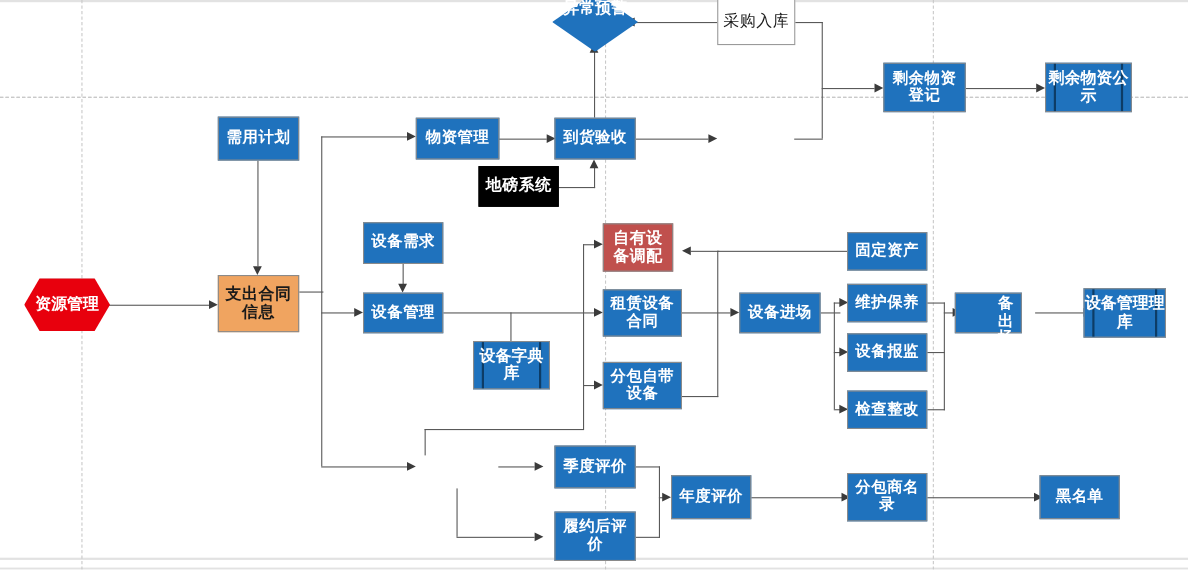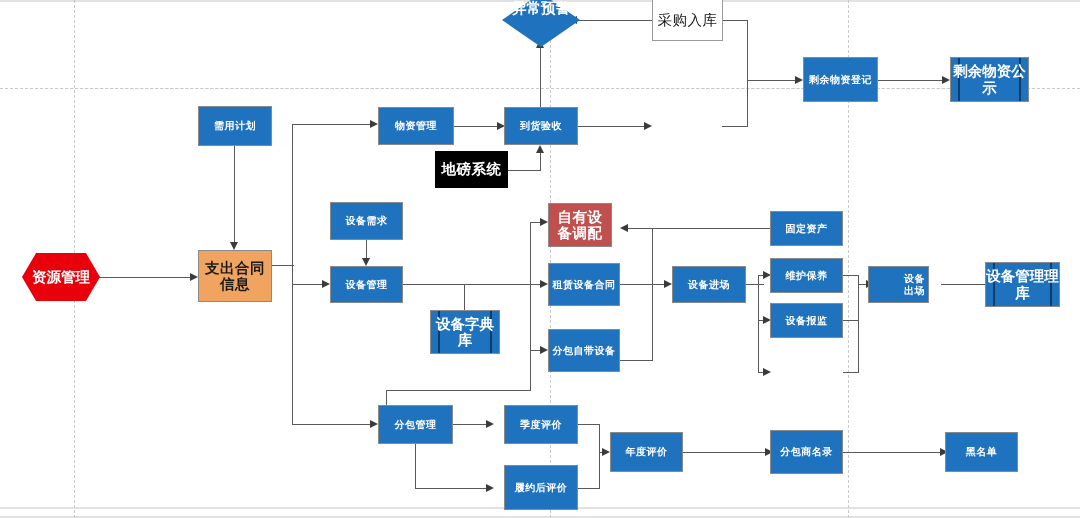--- a/index.html
+++ b/index.html
@@ -25,21 +25,21 @@
   .arw-r{border-top:4.5px solid transparent;border-bottom:4.5px solid transparent;border-left:8px solid #3b3b3b;}
   .arw-l{border-top:4.5px solid transparent;border-bottom:4.5px solid transparent;border-right:8px solid #3b3b3b;}
   .arw-d{border-left:4.5px solid transparent;border-right:4.5px solid transparent;border-top:8px solid #3b3b3b;}
   .arw-u{border-left:4.5px solid transparent;border-right:4.5px solid transparent;border-bottom:8px solid #3b3b3b;}
 
   
   .node{position:absolute;box-sizing:border-box;display:flex;align-items:center;justify-content:center;
         text-align:center;line-height:1.12;font-weight:bold;letter-spacing:.5px;}
   .node span{display:block;padding:0 2px;}
 
-  .n-blue{background:#1f72bd;border:1.6px solid #8a8a8a;color:#ffffff;font-size:10px;}
+  .n-blue{background:#1f72bd;border:1.6px solid #8a8a8a;color:#ffffff;font-size:14px;}
   .n-white{background:#ffffff;border:1.6px solid #9a9a9a;color:#1a1a1a;font-size:14.5px;font-weight:normal;}
   .n-black{background:#000000;border:1.6px solid #000000;color:#ffffff;font-size:14.5px;}
   .n-orange{background:#f0a460;border:1.6px solid #8a8a8a;color:#1a1a1a;font-size:14.5px;}
   .n-red{background:#c0504d;border:1.6px solid #8a8a8a;color:#ffffff;font-size:14.5px;}
 
   
   .n-pre{position:absolute;box-sizing:border-box;background:#1f72bd;border:1.6px solid #8a8a8a;}
   .n-pre .bar{position:absolute;top:0;bottom:0;width:1.6px;background:#0d3c66;}
   .n-pre .bar.l{left:7px;}
   .n-pre .bar.r{right:7px;}
@@ -263,34 +263,34 @@
   </div>
 
   <div class="node n-blue" style="left:770px;top:258px;width:73px;height:35px;">
     <span>维护保养</span>
   </div>
 
   <div class="node n-blue" style="left:770px;top:303px;width:73px;height:35px;">
     <span>设备报监</span>
   </div>
 
+  <div class="node n-blue" style="left:770px;top:355px;width:73px;height:35px;">
+    <span>检查整改</span>
+  </div>
 
   <div class="node n-blue" style="left:868px;top:266px;width:61px;height:37px;padding-left:32px;">
     <span>设备出场</span>
   </div>
 
   <div class="n-pre" style="left:985px;top:262px;width:75px;height:45px;">
     <div class="bar l"></div>
     <div class="bar r"></div>
     <div class="txt">设备管理理库</div>
   </div>
 
-  <div class="node n-blue" style="left:378px;top:405px;width:75px;height:39px;">
-    <span>分包管理</span>
-  </div>
 
   <div class="node n-blue" style="left:504px;top:405px;width:74px;height:39px;">
     <span>季度评价</span>
   </div>
 
   <div class="node n-blue" style="left:504px;top:465px;width:74px;height:45px;">
     <span>履约后评价</span>
   </div>
 
   <div class="node n-blue" style="left:610px;top:432px;width:73px;height:40px;">

